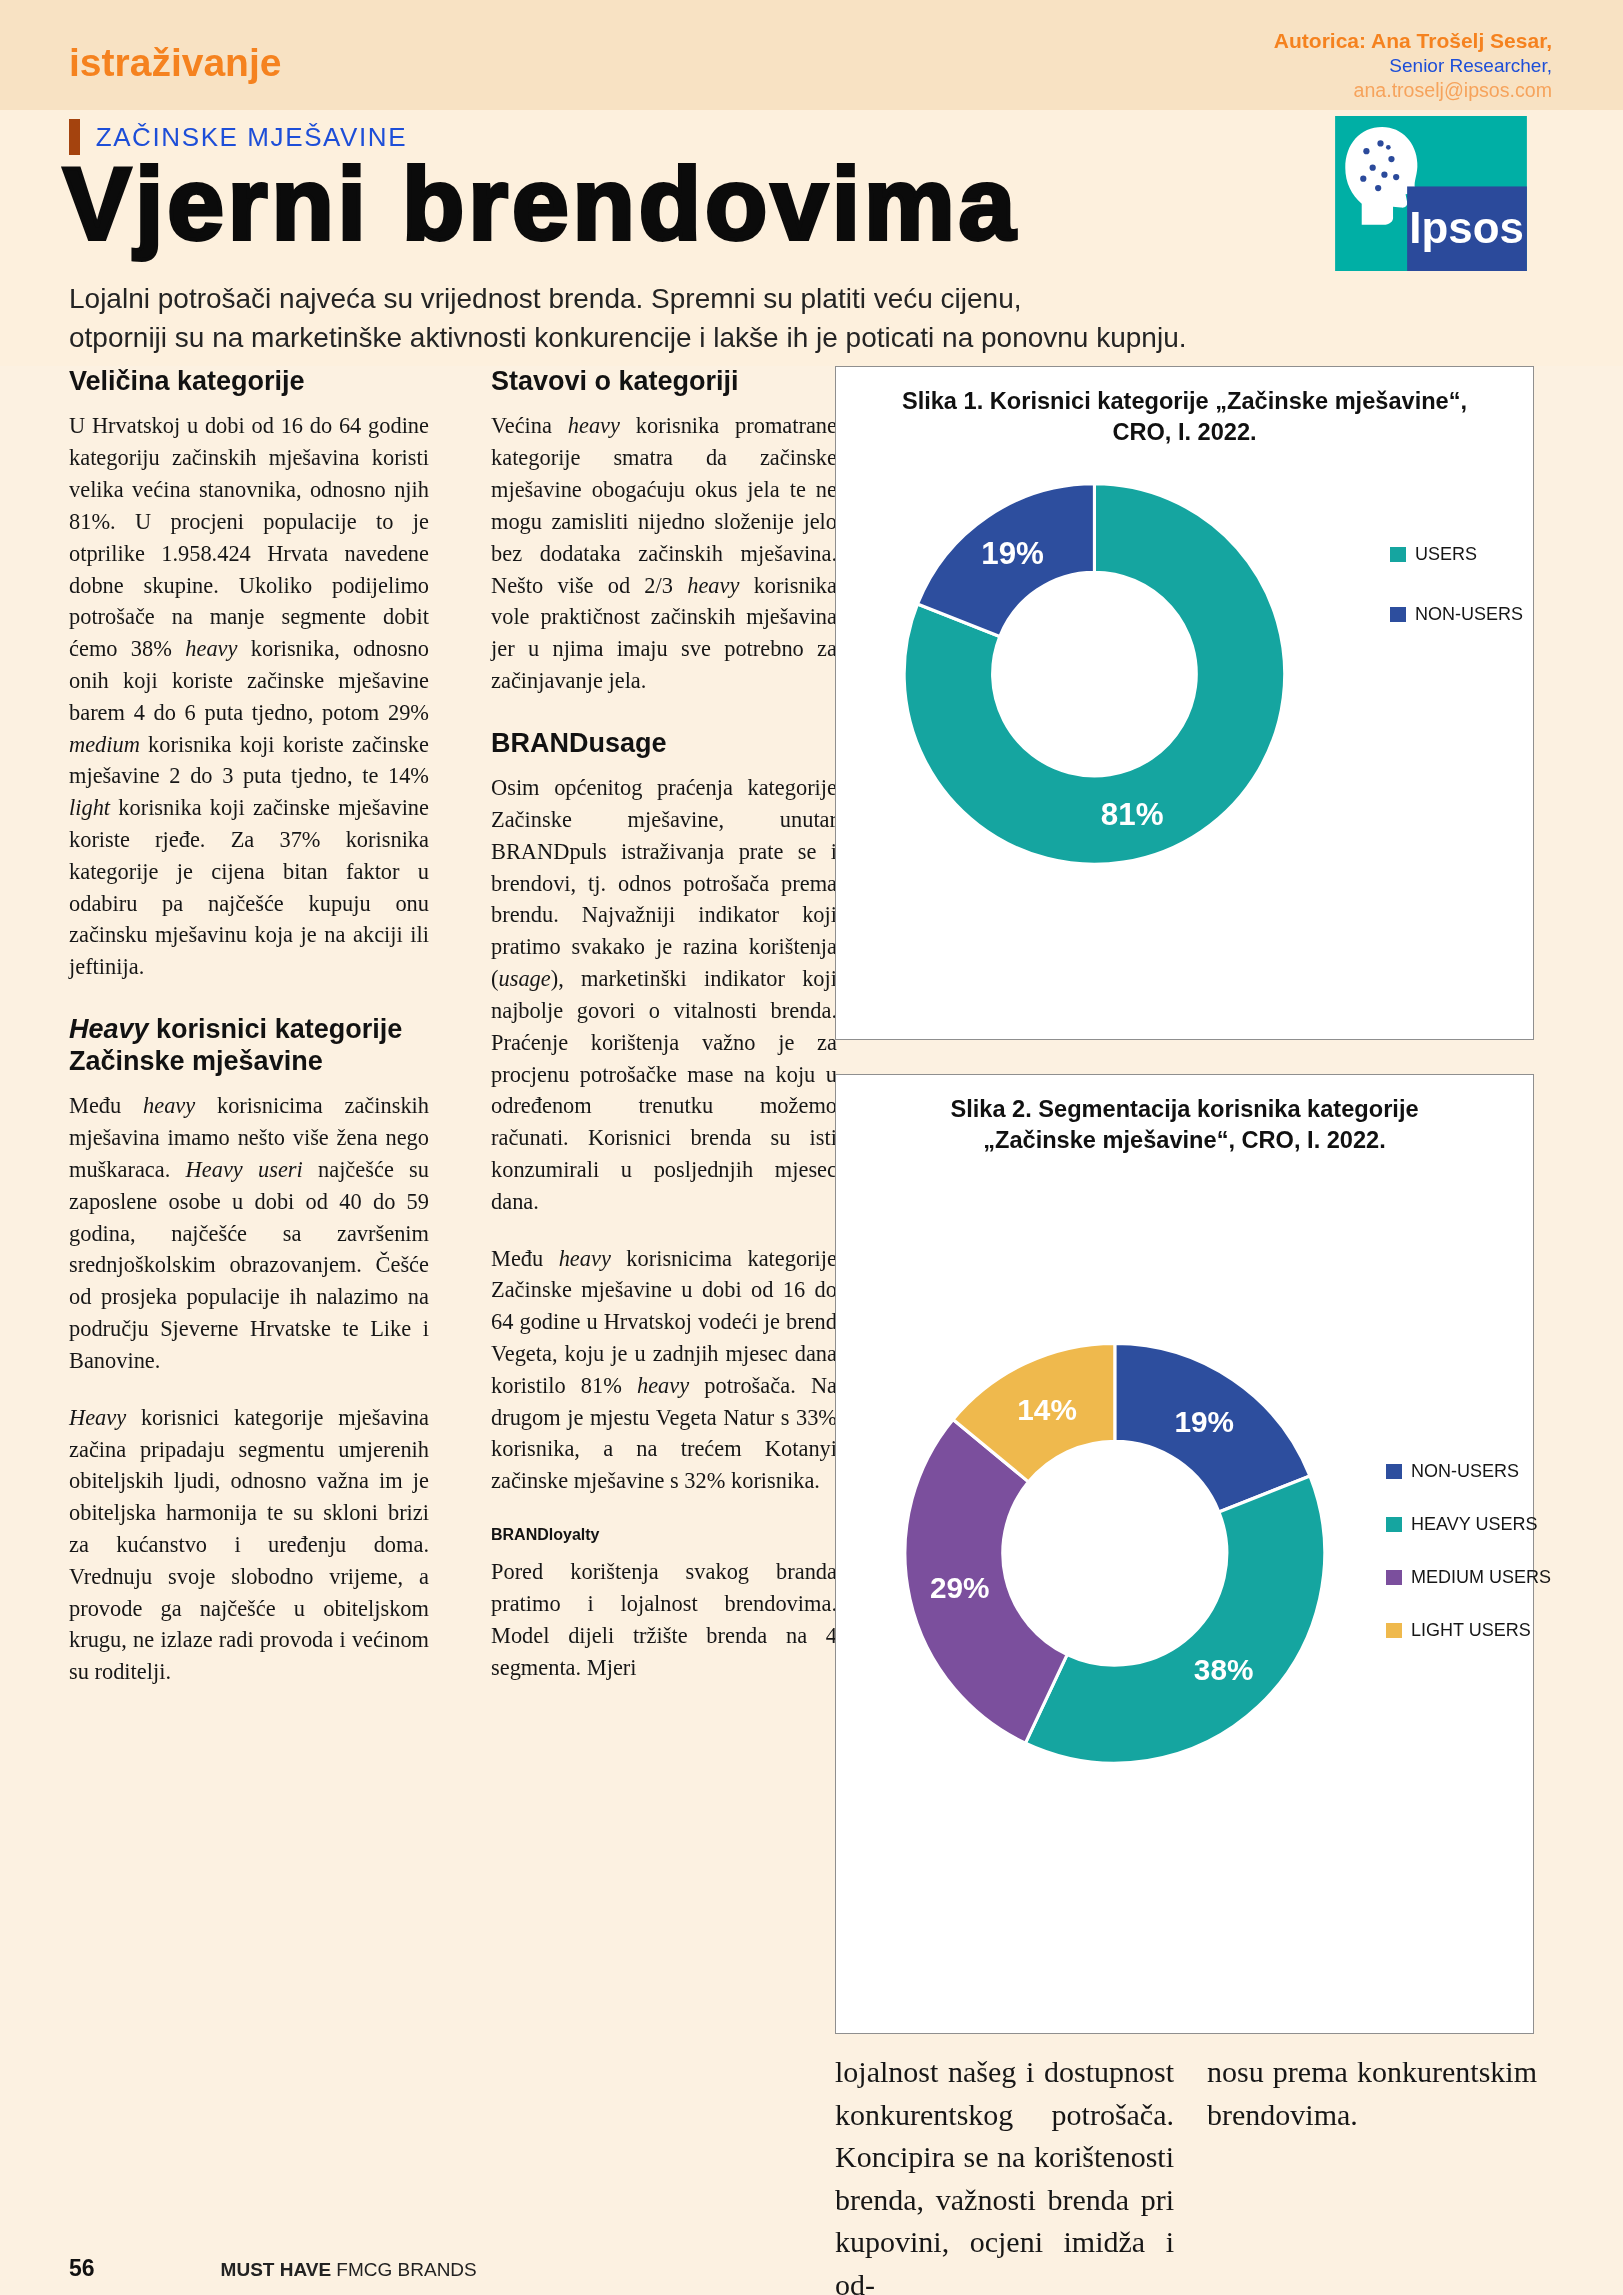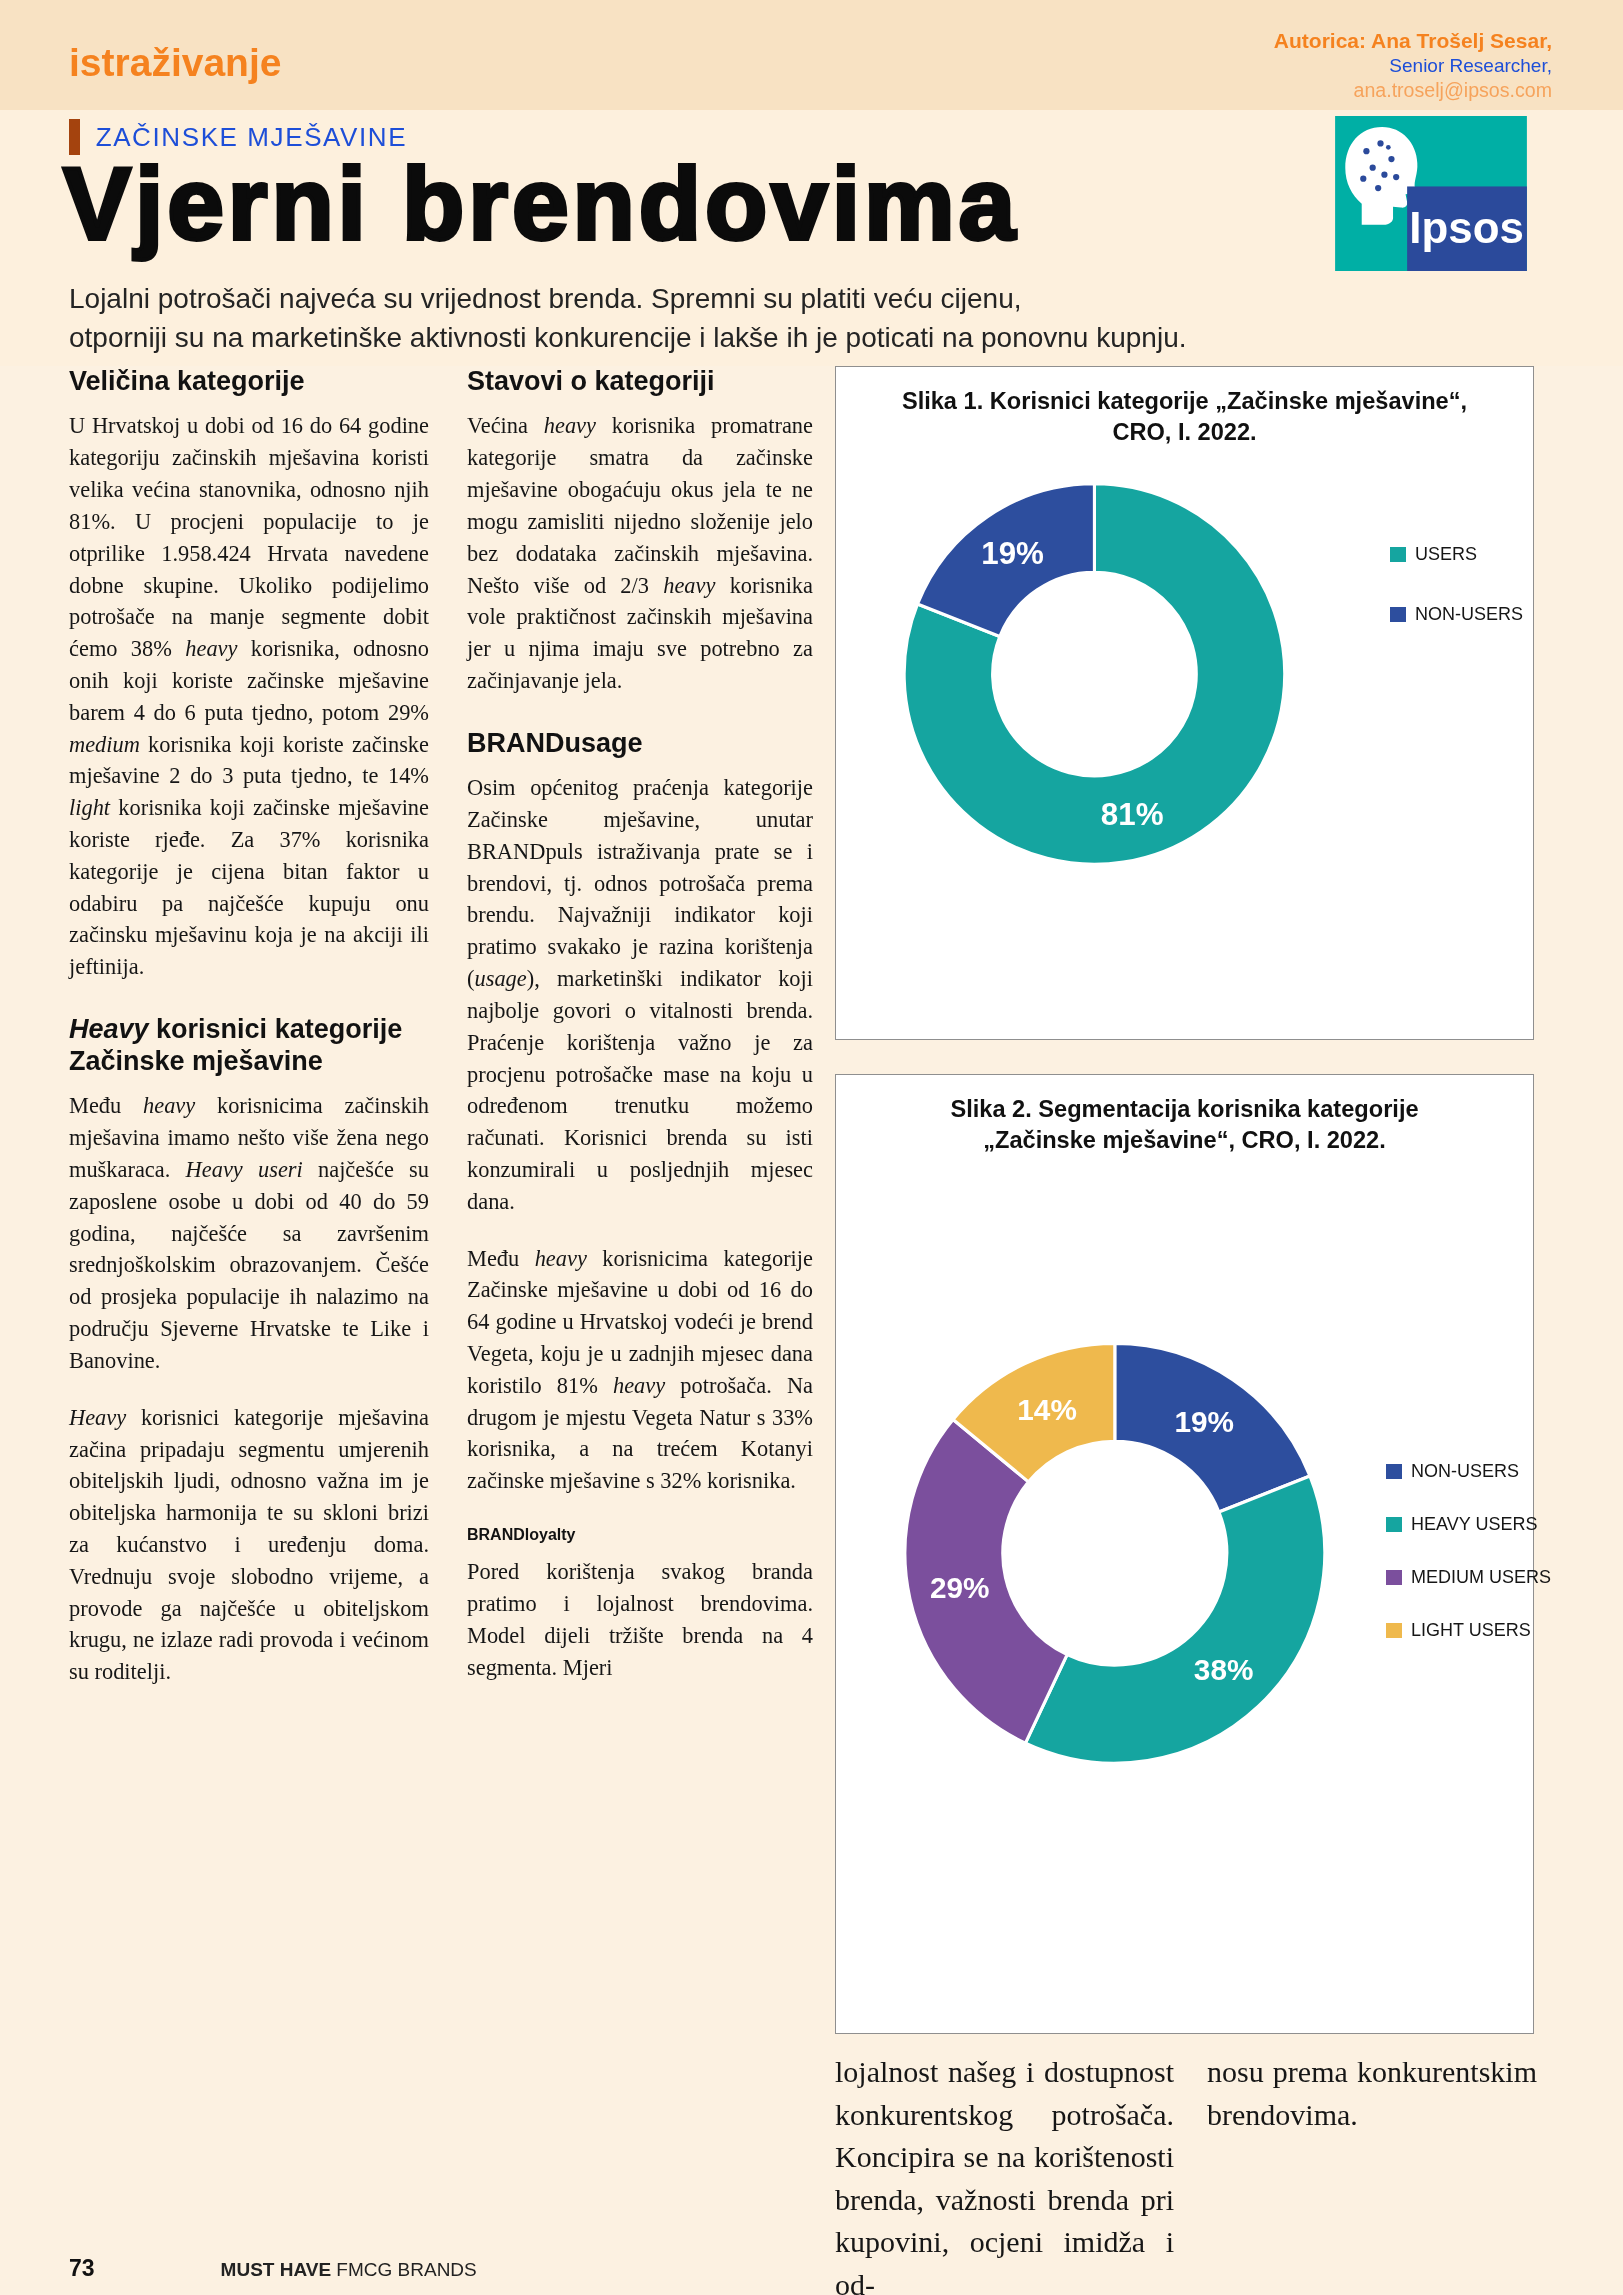--- a/index.html
+++ b/index.html
@@ -21,21 +21,21 @@
   .title{position:absolute;left:63px;top:146px;margin:0;font-size:102px;font-weight:bold;
          letter-spacing:3.9px;color:#0b0b0b;-webkit-text-stroke:3.9px #0b0b0b;white-space:nowrap;}
 
   .logo{position:absolute;left:1335px;top:116px;width:192px;height:155px;}
 
   .lead{position:absolute;left:69px;top:280px;font-size:28px;line-height:1.38;color:#242424;}
 
   .col{position:absolute;top:366px;font-family:"Liberation Serif",serif;font-size:22.4px;
        line-height:1.42;text-align:justify;color:#161616;}
   .col1{left:69px;width:360px;}
-  .col2{left:467px;width:346px;}
+  .col2{left:491px;width:346px;}
   .col h3{font-family:"Liberation Sans",sans-serif;font-size:27px;line-height:1.18;margin:0 0 12.6px 0;
           font-weight:bold;text-align:left;color:#121212;}
   .col h3.h-mid{margin-top:31px;}
   .col h4{font-family:"Liberation Sans",sans-serif;font-size:16px;margin:27px 0 9.4px 0;
           font-weight:bold;text-align:left;color:#121212;}
   .col p{margin:0 0 25px 0;}
   .col i, .bottom-col i{font-style:italic;}
 
   .chart-box{position:absolute;left:835px;width:699px;background:#ffffff;border:1.6px solid #8f8f8f;box-sizing:border-box;}
   .chart1{top:366px;height:674px;}
@@ -187,18 +187,18 @@
   </figure>
 
   <div class="bottom-col bottom-left">
     <p>lojalnost našeg i dostupnost konkurentskog potrošača. Koncipira se na korištenosti brenda, važnosti brenda pri kupovini, ocjeni imidža i od-</p>
   </div>
   <div class="bottom-col bottom-right">
     <p>nosu prema konkurentskim brendovima.</p>
   </div>
 
   <div class="footer">
-    <span class="page-num">73</span>
+    <span class="page-num">56</span>
     <span class="footer-brand"><b>MUST HAVE</b>&nbsp;<span>FMCG BRANDS</span></span>
   </div>
 
 </div>
 
 
 </body></html>

